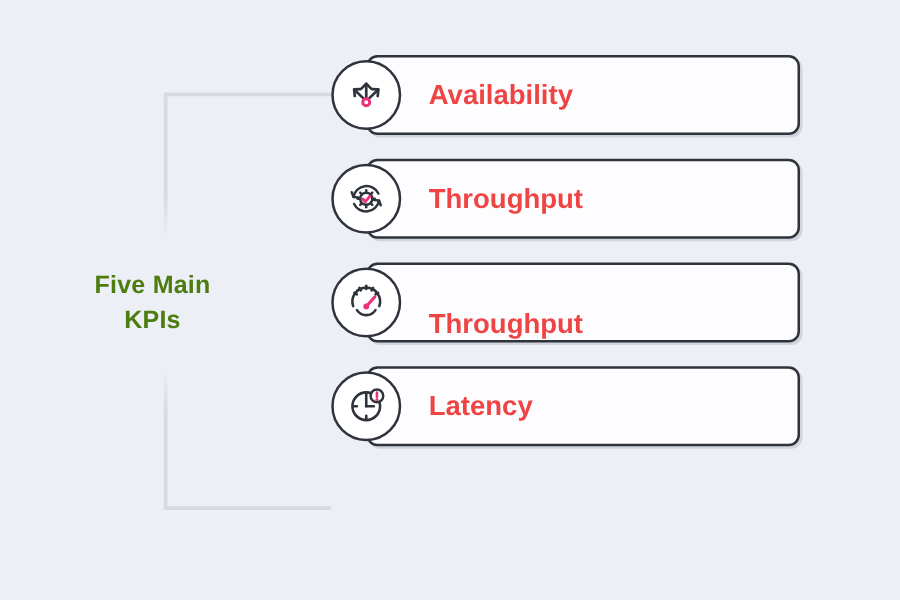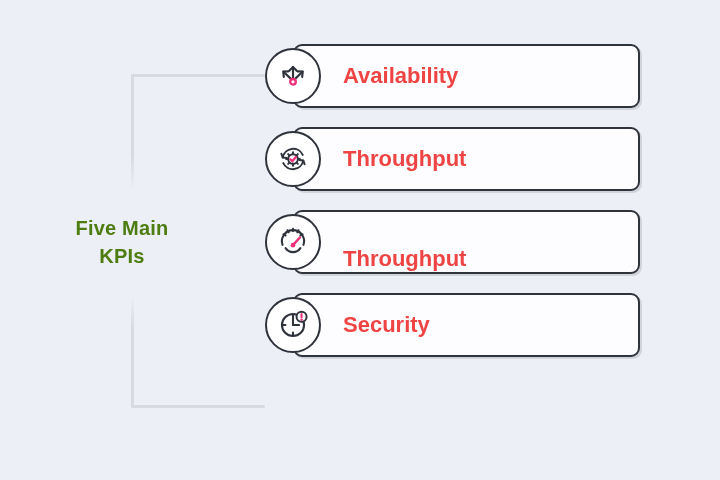--- a/index.html
+++ b/index.html
@@ -166,17 +166,17 @@
           <path d="M20 31 V28.4"></path>
           <path d="M20 9 V11.6"></path>
           <path d="M20 20 V12.9"></path>
           <path d="M20 20 H26.7"></path>
         </g>
         <circle cx="29.5" cy="10.8" r="5.6" fill="#ffffff" stroke="#2f333c" stroke-width="2.2"></circle>
         <path d="M29.5 7.9 V11.5" fill="none" stroke="#ee2f7a" stroke-width="2.3" stroke-linecap="round"></path>
         <circle cx="29.5" cy="14" r="1.35" fill="#ee2f7a"></circle>
       </svg>
     </div>
-    <span class="kpi-label">Security</span>
+    <span class="kpi-label">Latency</span>
   </div>
 
 
 </div>
 
 </body></html>

